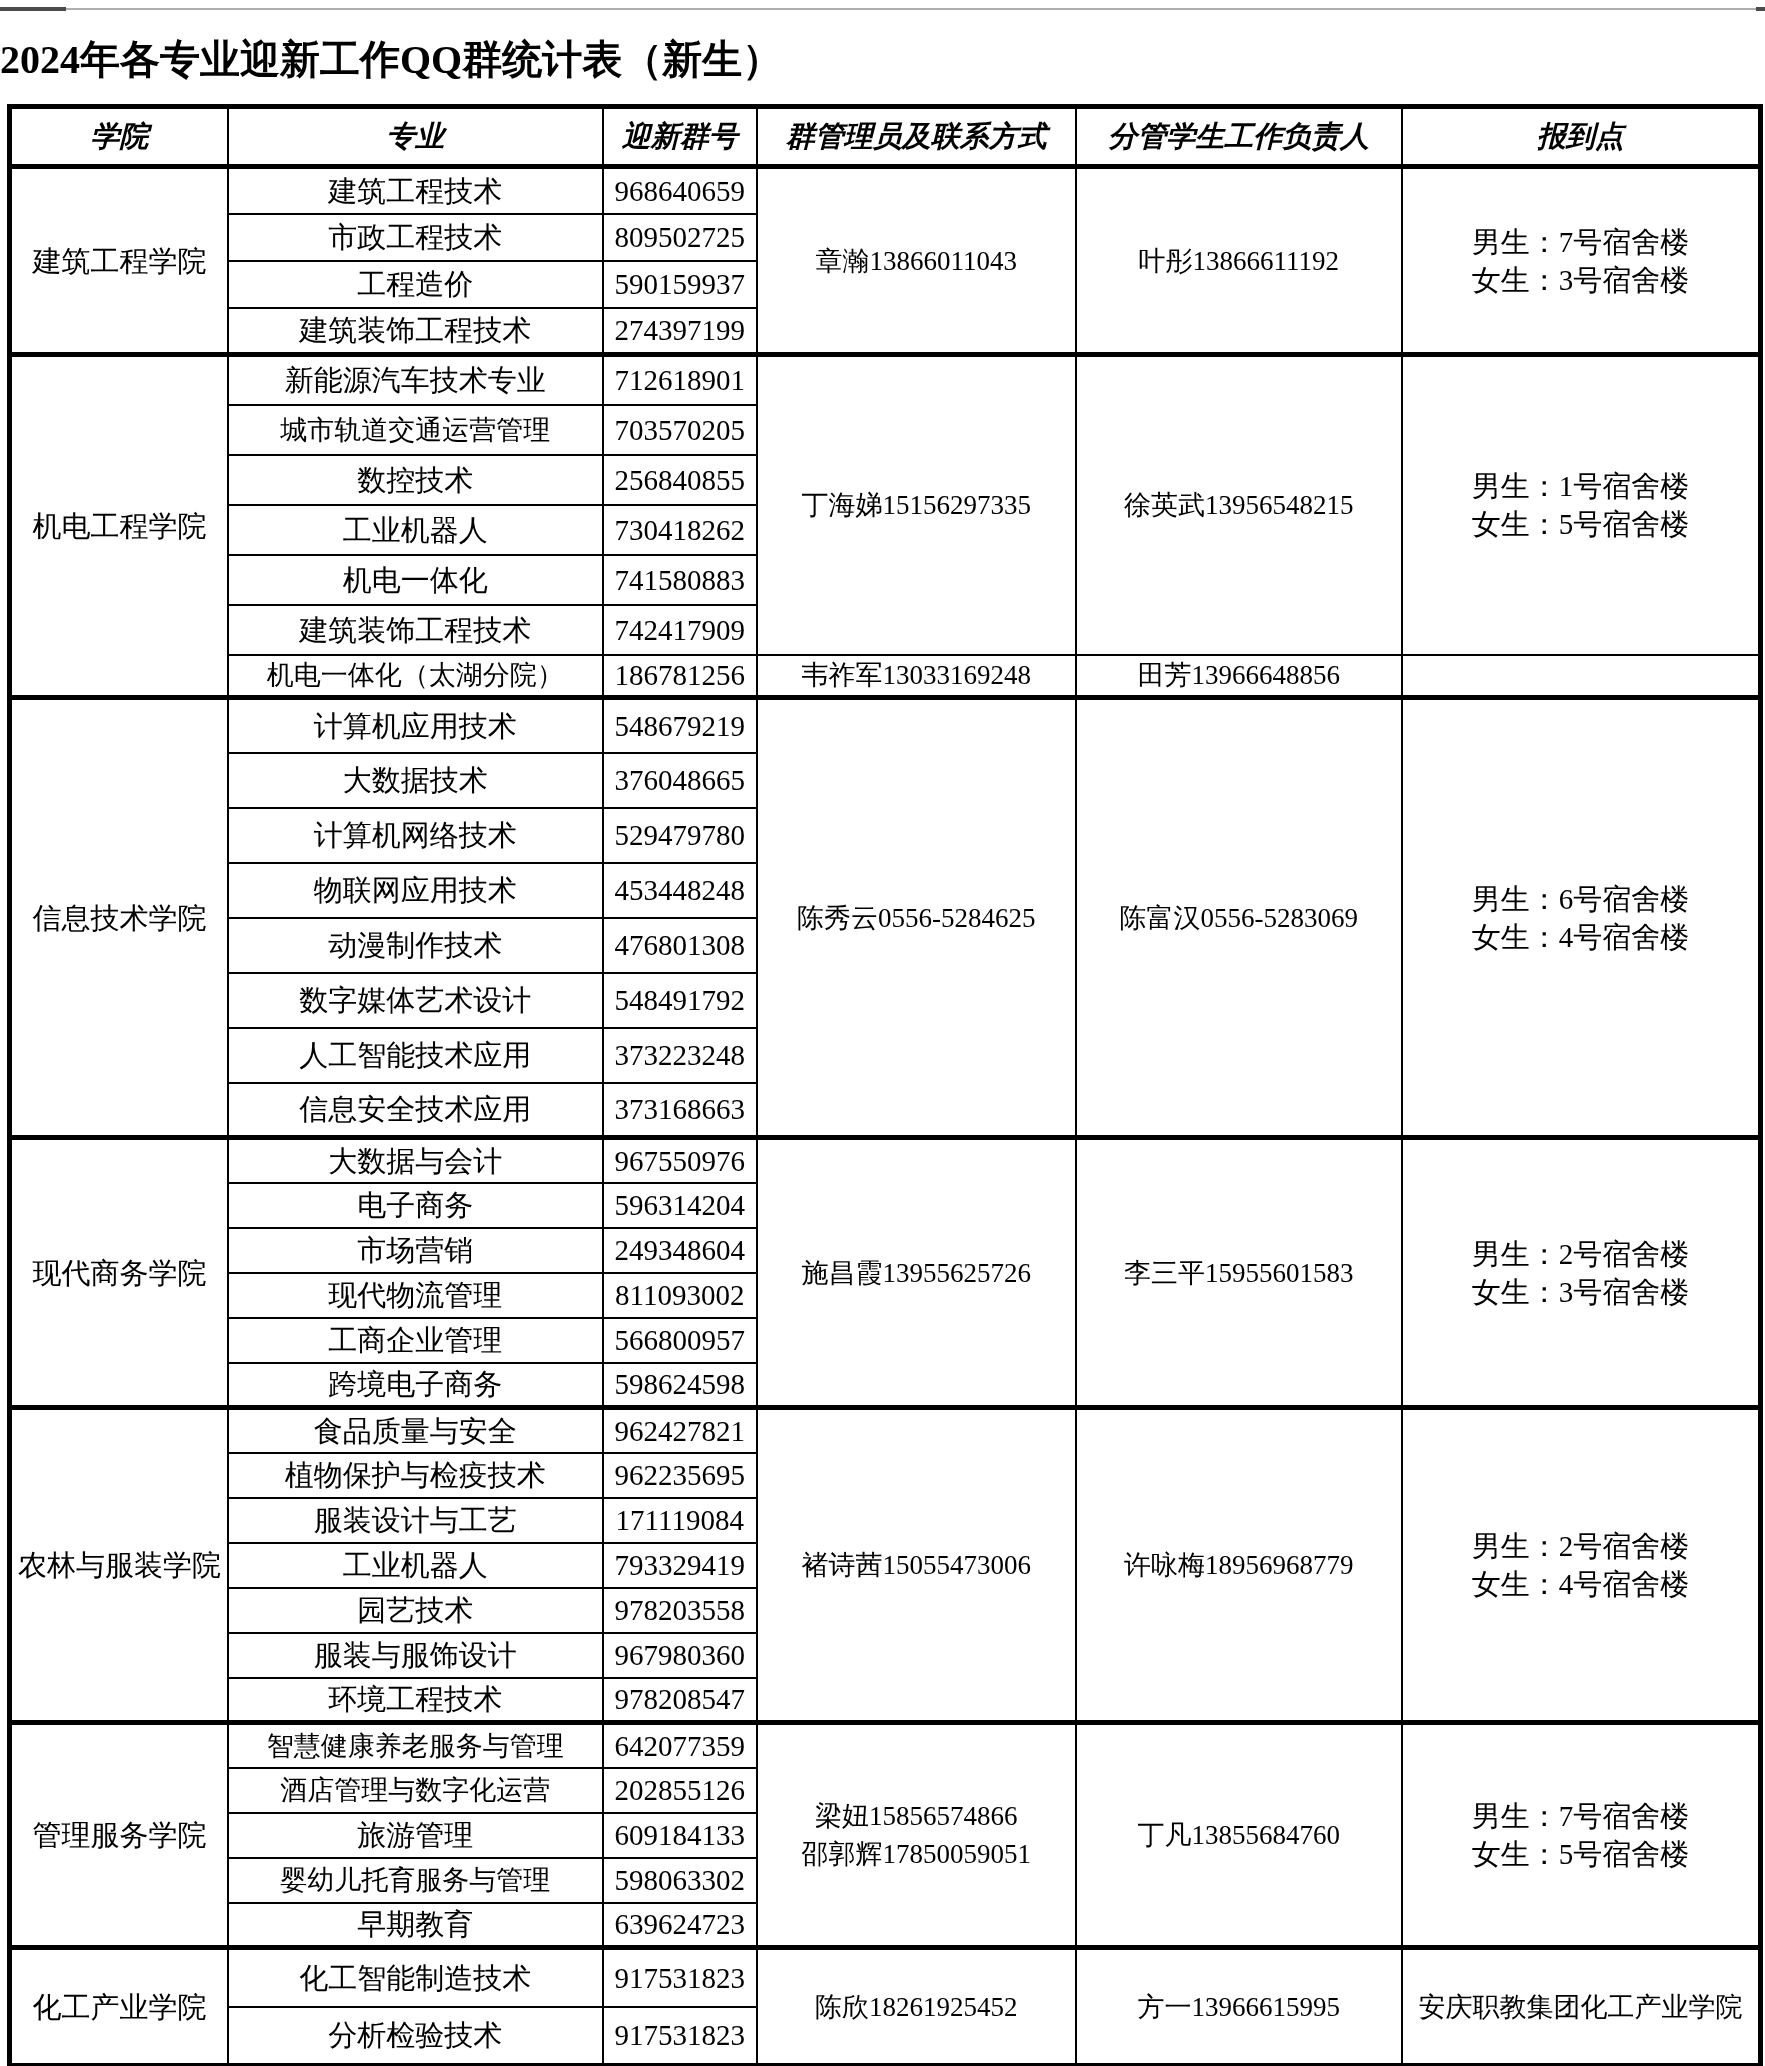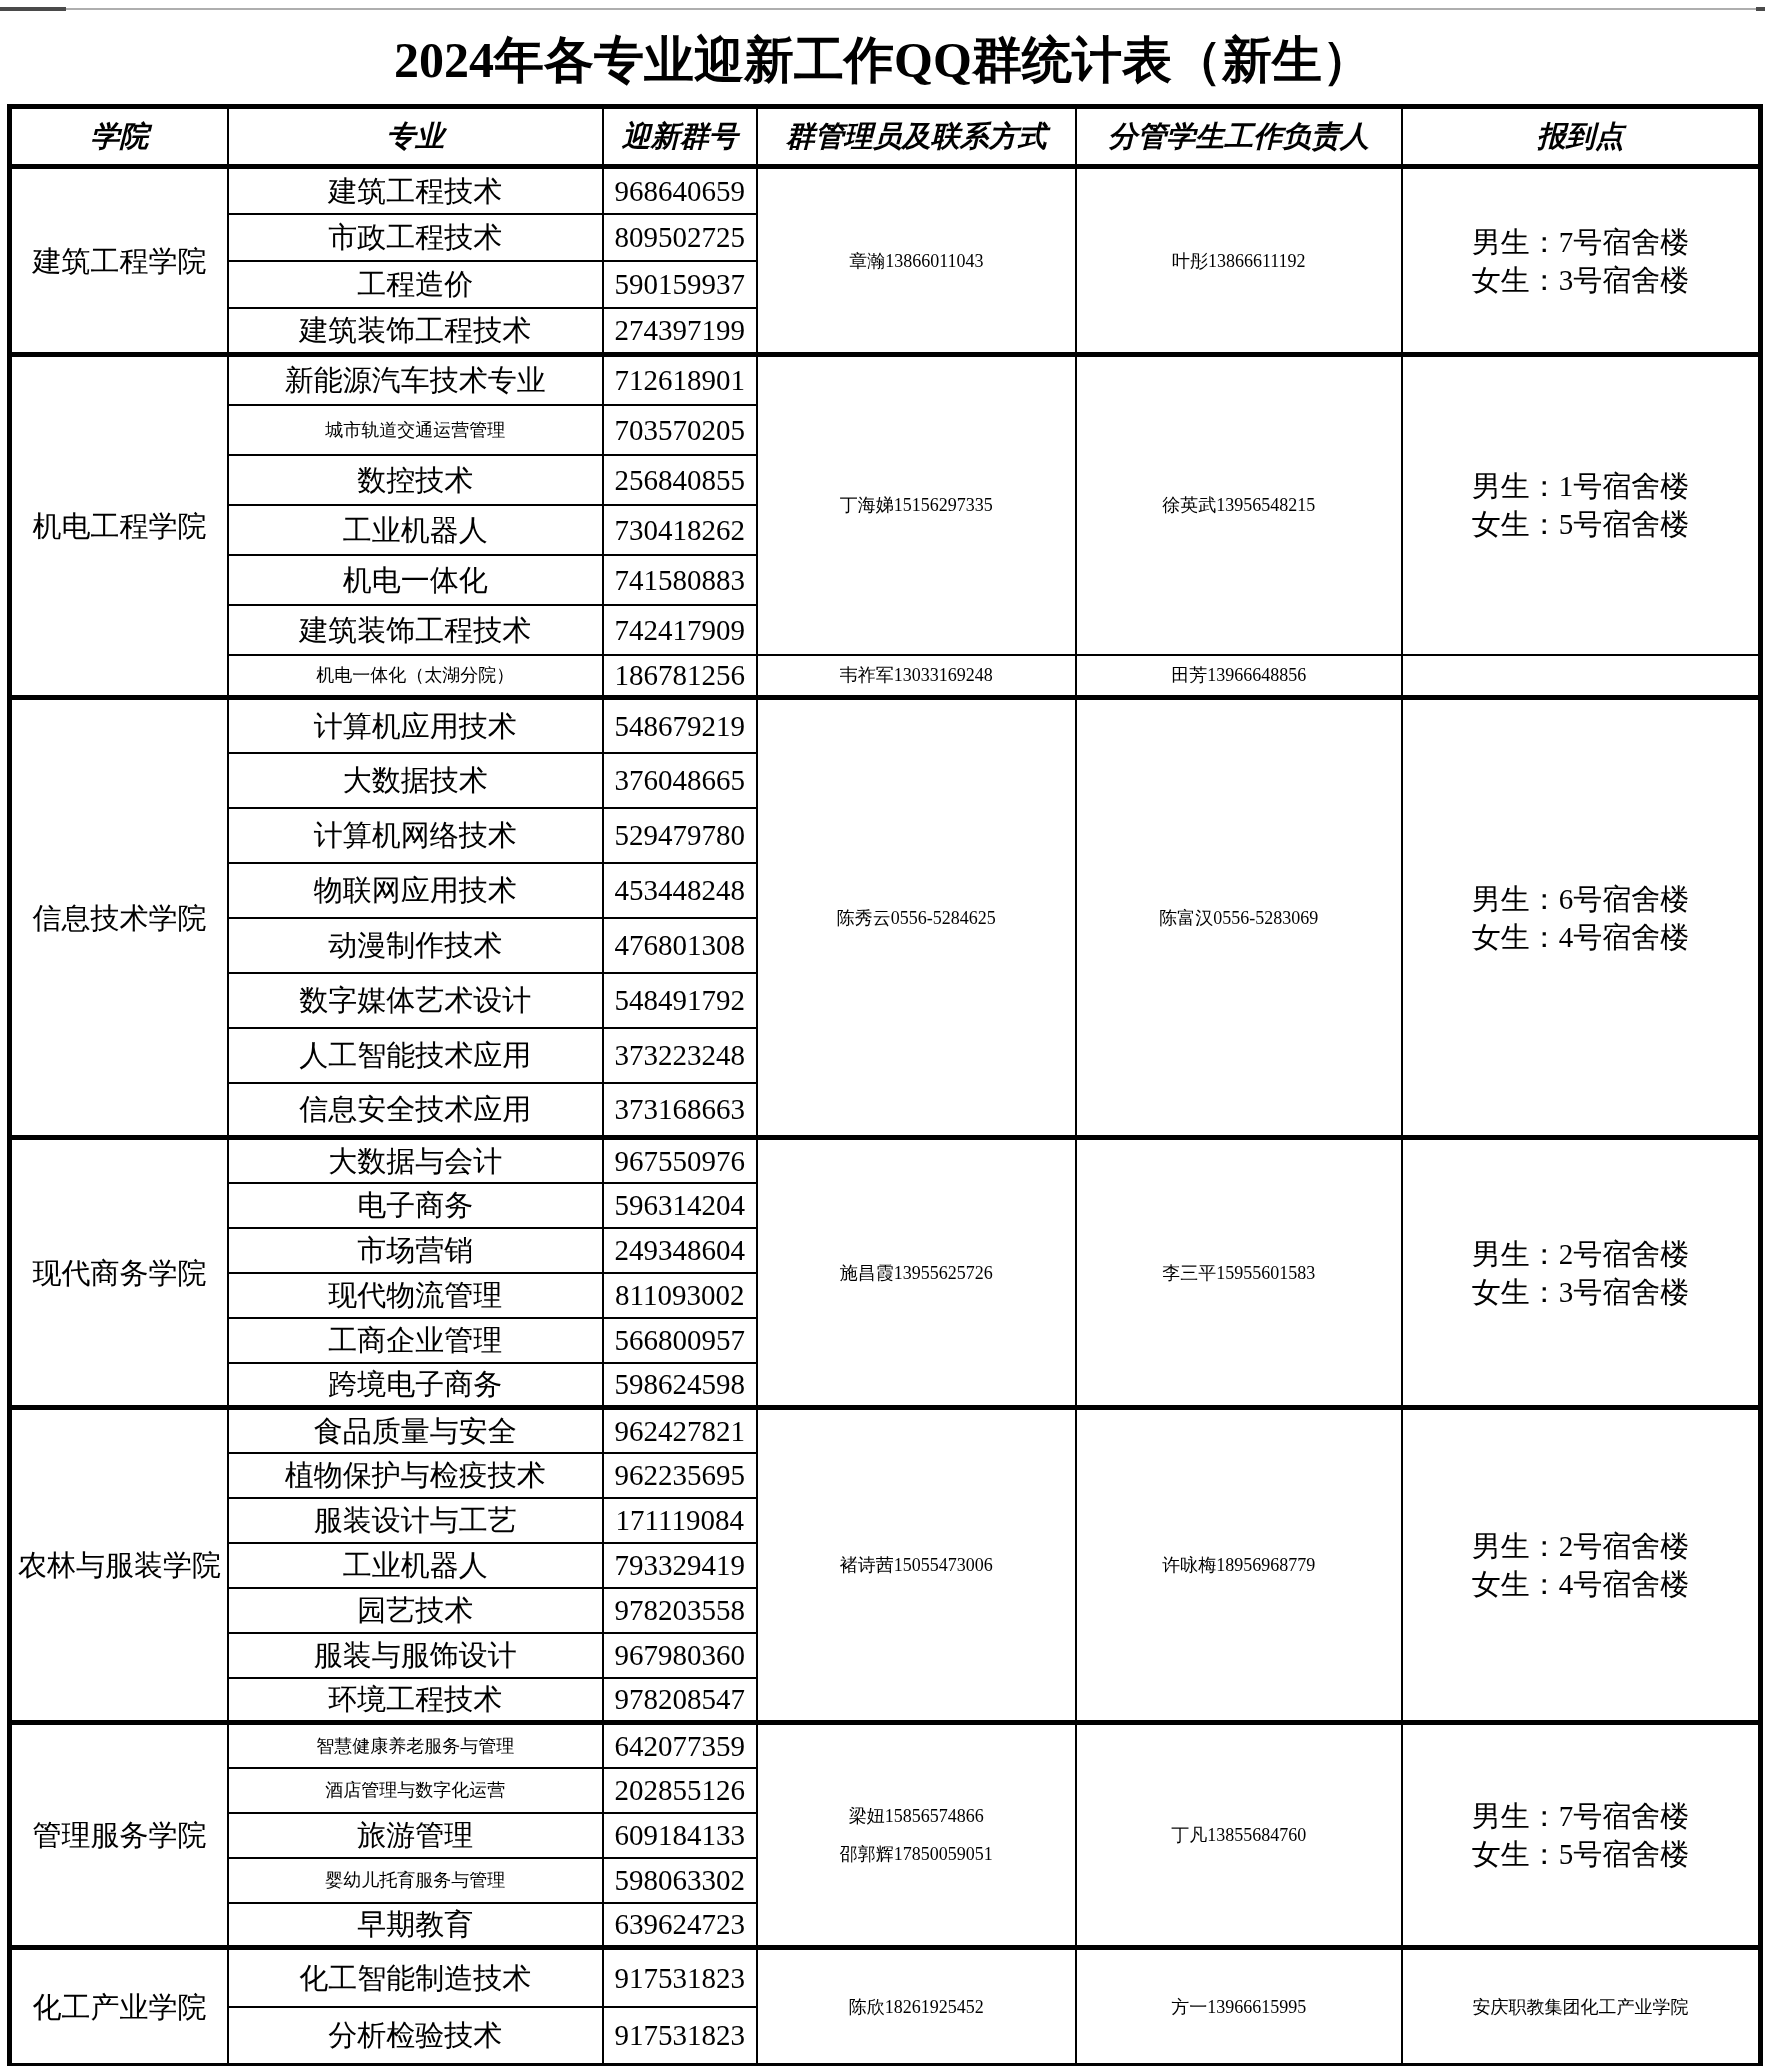--- a/index.html
+++ b/index.html
@@ -12,22 +12,22 @@
     position: relative;
     overflow: hidden;
   }
   .top-rule { position: absolute; top: 8px; left: 0; width: 1766px; height: 2.2px; background: #aeaeae; }
   .top-rule-left { position: absolute; top: 6.6px; left: 0; width: 66px; height: 4.4px; background: #4a4a4a; }
   .top-rule-right { position: absolute; top: 6.6px; right: 0; width: 10.3px; height: 4.4px; background: #4a4a4a; }
 
   .title {
     margin-top: 38px;
     height: 44px; line-height: 44px;
-    text-align: center;
-    font-size: 50px;
+    text-align: left;
+    font-size: 40px;
     font-weight: bold;
     letter-spacing: 0px;
   }
 
   table {
     margin: 22px 0 0 7.3px;
     width: 1751px;
     border-collapse: collapse;
     table-layout: fixed;
     border: 5.9px solid #000;
@@ -37,21 +37,21 @@
     text-align: center;
     vertical-align: middle;
     font-size: 29px;
     padding: 0 2.9px;
     overflow: hidden;
   }
   thead tr { height: 60px; }
   th { font-weight: bold; border-bottom-width: 5.9px; font-style: italic; }
   .sec-end { border-bottom-width: 5.9px !important; }
   .line { line-height: 38px; }
-  .small { font-size: 18px; }
+  .small { font-size: 27px; }
 </style>
 </head>
 <body>
 
 <div class="top-rule"></div>
 <div class="top-rule-left"></div>
 <div class="top-rule-right"></div>
 
 <div class="title">2024年各专业迎新工作QQ群统计表（新生）</div>
 

